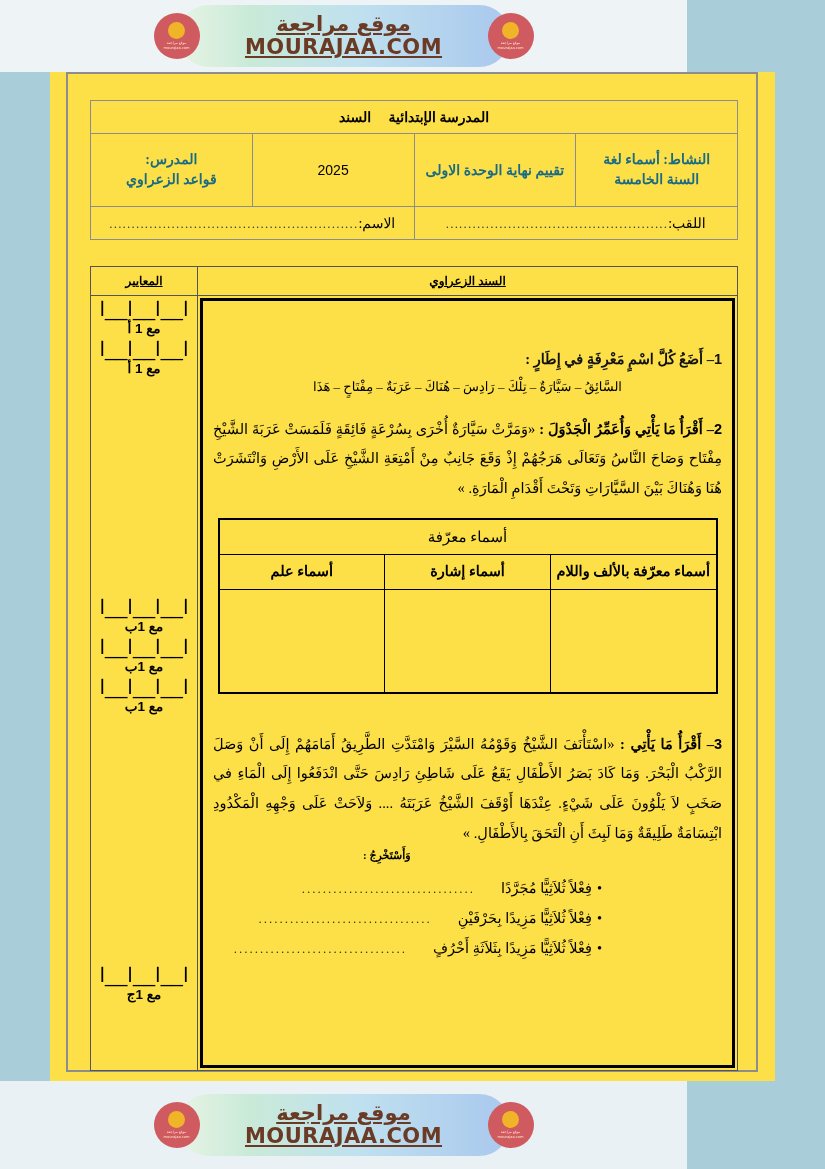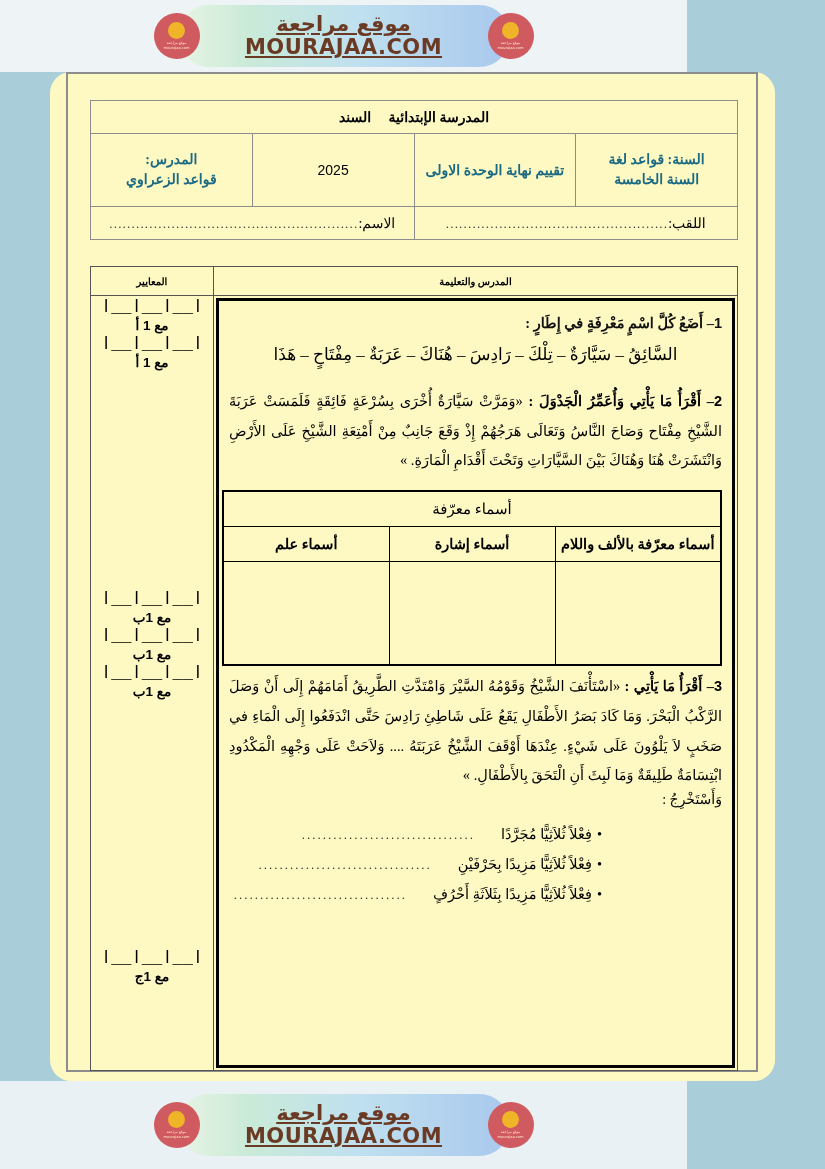--- a/index.html
+++ b/index.html
@@ -92,22 +92,21 @@
     font-family: "DejaVu Sans", sans-serif;
   }
 
   
   .sheet {
     position: absolute;
     left: 50px;
     top: 72px;
     width: 725px;
     height: 1009px;
-    background: #fef9c3;
-    border-radius: 21px;
+    background: #fde047;
   }
   .sheet-border {
     position: absolute;
     left: 16px;
     top: 0px;
     width: 692px;
     height: 1000px;
     border: 2px solid #8d8d8d;
     box-sizing: border-box;
   }
@@ -157,24 +156,25 @@
 
   
   table.main {
     width: 100%;
     border-collapse: collapse;
     table-layout: fixed;
     margin-top: 26px;
   }
   table.main > thead > tr > th {
     border: 1px solid #555;
-    font-size: 10px;
+    font-size: 12px;
     font-weight: bold;
     height: 24px;
-    padding: 2px 12px;
+    padding: 2px 4px;
+    text-decoration: underline;
   }
   .col-crit { width: 98px; }
   td.body-cell {
     border: 1px solid #555;
     vertical-align: top;
     padding: 0;
   }
   .inner-box {
     border: 3px solid #000;
     margin: 2px;
@@ -192,69 +192,71 @@
   .crit-stack {
     display: flex;
     flex-direction: column;
     height: 100%;
   }
   .crit-item {
     text-align: center;
     padding-top: 3px;
   }
   .crit-marks {
-    font-size: 17px;
+    font-size: 20px;
     letter-spacing: 0px;
     line-height: 1;
-    font-family: Liberation Mono, monospace;
+    font-family: Liberation Sans, sans-serif;
     color: #000;
     white-space: nowrap;
   }
   .crit-label {
     font-size: 13.5px;
     font-weight: bold;
     margin-top: 1px;
     font-family: "Liberation Sans", sans-serif;
   }
   .crit-gap-a { height: 218px; }
   .crit-gap-b { height: 248px; }
 
   
   .ex {
     margin-bottom: 6px;
+    margin-top: 36px;
   }
   .ex-line {
     font-size: 14.5px;
     line-height: 1.95;
     text-align: justify;
     color: #111;
   }
   .ex-head {
     font-weight: bold;
   }
   .num {
     font-family: "Liberation Sans", sans-serif;
     font-weight: bold;
   }
   .ex1-words {
     text-align: center;
-    font-size: 17px;
+    font-size: 13px;
     line-height: 2.1;
     letter-spacing: 0.5px;
   }
   .passage {
     font-size: 14.5px;
     line-height: 2.05;
     text-align: justify;
     text-align-last: right;
   }
   .right-sub {
-    text-align: right;
-    font-size: 14px;
+    text-align: left;
+    font-size: 11px;
     padding-left: 150px;
+    font-weight: bold;
   }
 
   
   table.answers {
     width: 500px;
     margin: 14px auto 4px auto;
     border-collapse: collapse;
     table-layout: fixed;
     border: 2px solid #000;
   }
@@ -320,21 +322,21 @@
       <tbody>
         <tr class="school-row">
           <td colspan="4">
             <span class="school-title">المدرسة الإبتدائية</span>
             &nbsp;&nbsp;&nbsp;
             <span class="school-title">السند</span>
           </td>
         </tr>
         <tr>
           <td class="cell-activity">
-            <div class="teal"><span>السنة: قواعد لغة</span></div>
+            <div class="teal"><span>النشاط: أسماء لغة</span></div>
             <div class="teal"><span>السنة الخامسة</span></div>
           </td>
           <td class="cell-eval">
             <span class="teal">تقييم  نهاية الوحدة الاولى</span>
           </td>
           <td class="cell-year">2025</td>
           <td class="cell-teacher">
             <div class="teal">المدرس:</div>
             <div class="teal">قواعد الزعراوي</div>
           </td>
@@ -346,21 +348,21 @@
           <td colspan="2">
             <span>الاسم:</span><span class="dots-inline">........................................................</span>
           </td>
         </tr>
       </tbody>
     </table>
 
     <table class="main">
       <thead>
         <tr>
-          <th>المدرس والتعليمة</th>
+          <th>السند الزعراوي</th>
           <th class="col-crit">المعايير</th>
         </tr>
       </thead>
       <tbody>
         <tr>
 
           <td class="body-cell">
             <div class="inner-box">
 
               <div class="ex">

